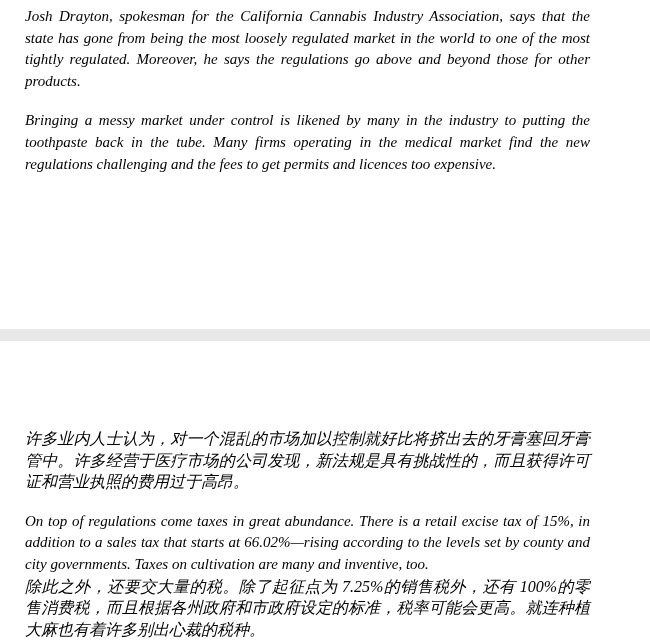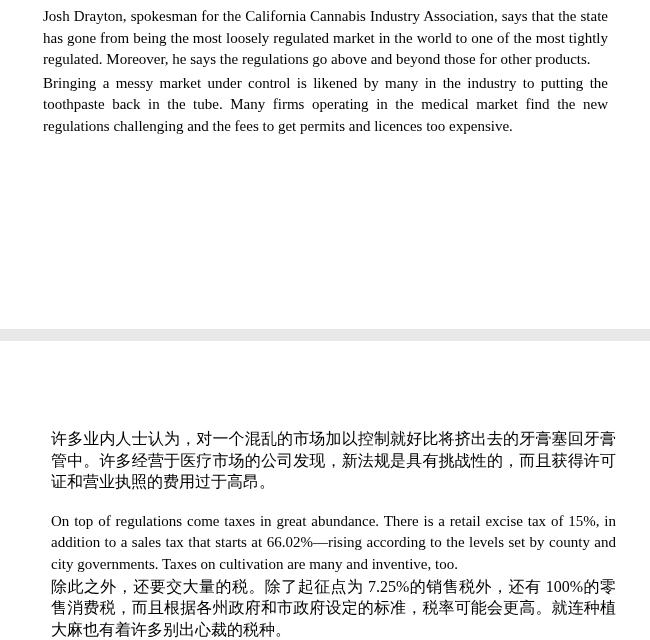--- a/index.html
+++ b/index.html
@@ -10,38 +10,39 @@
     width: 650px;
     height: 640px;
     background: #ffffff;
     color: #000000;
     font-family: "Liberation Serif", "DejaVu Serif", serif;
     position: relative;
     overflow: hidden;
   }
   .doc-content {
     position: absolute;
-    left: 43px;
+    left: 25px;
     width: 565px;
+    font-style: italic;
   }
   #page1-content { top: 6px; }
-  #page2-content { top: 428px; margin-left: 8px; }
+  #page2-content { top: 428px; }
   p {
     margin: 0;
     text-align: justify;
   }
   p.en {
     font-size: 15px;
     line-height: 21.6px;
   }
   p.zh {
     font-size: 16px;
     line-height: 21.6px;
   }
-  p.gap-small { margin-top: 2px; }
+  p.gap-small { margin-top: 18px; }
   p.gap-line  { margin-top: 18px; }
   .page-break-band {
     position: absolute;
     left: 0;
     top: 329px;
     width: 650px;
     height: 12px;
     background: #e8e8e8;
   }
 </style>

